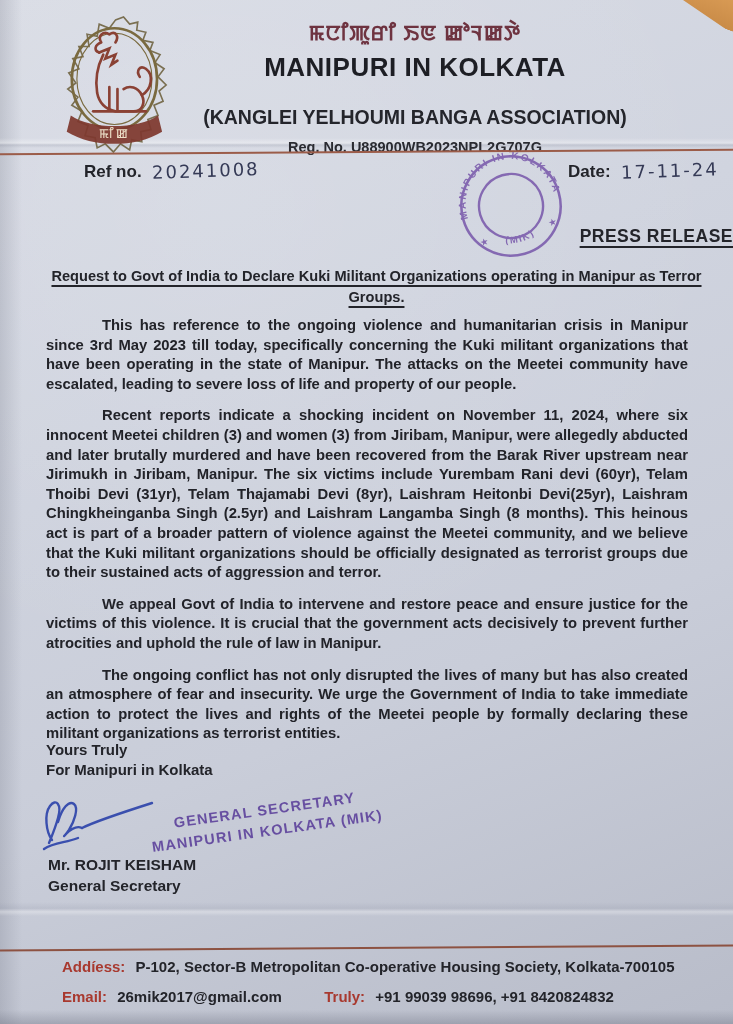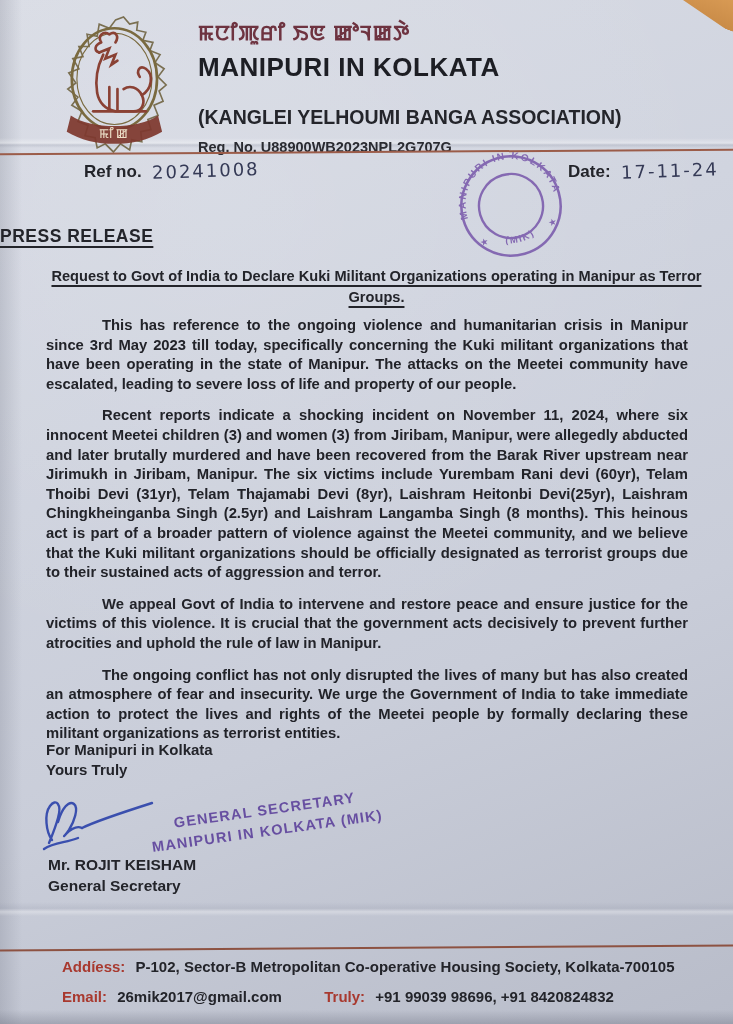--- a/index.html
+++ b/index.html
@@ -23,40 +23,40 @@
     background:linear-gradient(180deg, rgba(255,255,255,0) 0%, rgba(255,255,255,0.35) 50%, rgba(90,95,115,0.15) 70%, rgba(255,255,255,0) 100%); }
   .crease.c2 { left:0; top:902px; width:733px; height:14px;
     background:linear-gradient(180deg, rgba(255,255,255,0) 0%, rgba(120,125,145,0.14) 45%, rgba(255,255,255,0.30) 70%, rgba(255,255,255,0) 100%); }
   .bottom-shade { position:absolute; left:0; bottom:0; width:733px; height:14px;
     background:linear-gradient(180deg, rgba(100,104,120,0) 0%, rgba(100,104,120,0.35) 100%); }
   .left-shade { position:absolute; left:0; top:0; width:22px; height:1024px;
     background:linear-gradient(90deg, rgba(80,84,100,0.18), rgba(80,84,100,0)); }
 
   
   .logo { position:absolute; left:56px; top:14px; width:128px; height:142px; }
-  .head-center { position:absolute; left:198px; top:18px; width:460px; }
+  .head-center { position:absolute; left:185px; top:18px; width:460px; text-align:center; }
   .meetei-title { font-size:21px; font-weight:bold; color:#6e3340; letter-spacing:1px; line-height:30px; }
   .org-name { font-size:26px; font-weight:bold; color:#1d1e24; letter-spacing:0.5px; line-height:34px; margin-top:2px; }
   .org-sub { font-size:19.5px; font-weight:600; color:#24252b; line-height:30px; margin-top:18px; }
   .reg-no { font-size:14.5px; font-weight:bold; color:#2a2b31; line-height:22px; margin-top:4px; }
 
   .rule { position:absolute; left:0; width:733px; height:0; border-top:2.5px solid #9b5c49; }
   .rule.top { top:151px; transform:rotate(-0.35deg); }
   .rule.bottom { top:947px; transform:rotate(-0.4deg); border-top-color:#8d5242; }
 
   
   .meta-ref { position:absolute; left:84px; top:160px; font-size:17px; font-weight:bold; }
   .meta-date { position:absolute; right:14px; top:160px; font-size:17px; font-weight:bold; }
   .hand { display:inline-block; font-family:"DejaVu Sans", sans-serif; font-weight:400;
     color:#353a56; font-size:18px; letter-spacing:2px; transform:rotate(-2deg); margin-left:6px; }
 
   
   .stamp-svg { position:absolute; left:430px; top:142px; width:162px; height:128px; }
 
-  .press-title { position:absolute; left:0; top:226px; width:733px; text-align:left;
+  .press-title { position:absolute; left:0; top:226px; width:733px; text-align:right;
     font-size:17.5px; font-weight:bold; letter-spacing:0.5px;
     text-decoration:underline; text-decoration-thickness:2px; text-underline-offset:4px; }
 
   .subject { position:absolute; left:44px; top:266px; width:665px;
     font-size:14.6px; font-weight:bold; line-height:21px; text-align:center;
     text-decoration:underline; text-decoration-thickness:1.6px; text-underline-offset:3.5px; }
 
   .body-copy { position:absolute; left:46px; top:316px; width:642px; }
   .body-copy p { font-size:14.8px; font-weight:bold; line-height:19.6px;
     text-align:justify; text-indent:56px; color:#222329; }
@@ -144,22 +144,22 @@
   <div class="subject">Request to Govt of India to Declare Kuki Militant Organizations operating in Manipur as Terror Groups.</div>
 
   <div class="body-copy">
     <p>This has reference to the ongoing violence and humanitarian crisis in Manipur since 3rd May 2023 till today, specifically concerning the Kuki militant organizations that have been operating in the state of Manipur. The attacks on the Meetei community have escalated, leading to severe loss of life and property of our people.</p>
     <p>Recent reports indicate a shocking incident on November 11, 2024, where six innocent Meetei children (3) and women (3) from Jiribam, Manipur, were allegedly abducted and later brutally murdered and have been recovered from the Barak River upstream near Jirimukh in Jiribam, Manipur. The six victims include Yurembam Rani devi (60yr), Telam Thoibi Devi (31yr), Telam Thajamabi Devi (8yr), Laishram Heitonbi Devi(25yr), Laishram Chingkheinganba Singh (2.5yr) and Laishram Langamba Singh (8 months). This heinous act is part of a broader pattern of violence against the Meetei community, and we believe that the Kuki militant organizations should be officially designated as terrorist groups due to their sustained acts of aggression and terror.</p>
     <p>We appeal Govt of India to intervene and restore peace and ensure justice for the victims of this violence. It is crucial that the government acts decisively to prevent further atrocities and uphold the rule of law in Manipur.</p>
     <p>The ongoing conflict has not only disrupted the lives of many but has also created an atmosphere of fear and insecurity. We urge the Government of India to take immediate action to protect the lives and rights of the Meetei people by formally declaring these militant organizations as terrorist entities.</p>
   </div>
 
   <div class="closing">
+    <div>Yours Truly</div>
     <div>For Manipuri in Kolkata</div>
-    <div>Yours Truly</div>
   </div>
 
   <svg class="signature-svg" viewBox="0 0 132 72">
     <g stroke="#3a4fae" stroke-width="2.4" fill="none" stroke-linecap="round">
       <path d="M14,52 C8,44 6,26 12,18 C18,10 24,16 20,30 C17,41 13,50 11,55"></path>
       <path d="M20,34 C24,20 31,12 36,16 C41,20 36,34 31,42 C27,48 24,50 28,46 C34,40 40,38 44,40"></path>
       <path d="M44,40 C58,33 92,22 114,15"></path>
       <path d="M6,61 C16,54 28,55 40,50"></path>
     </g>
   </svg>

